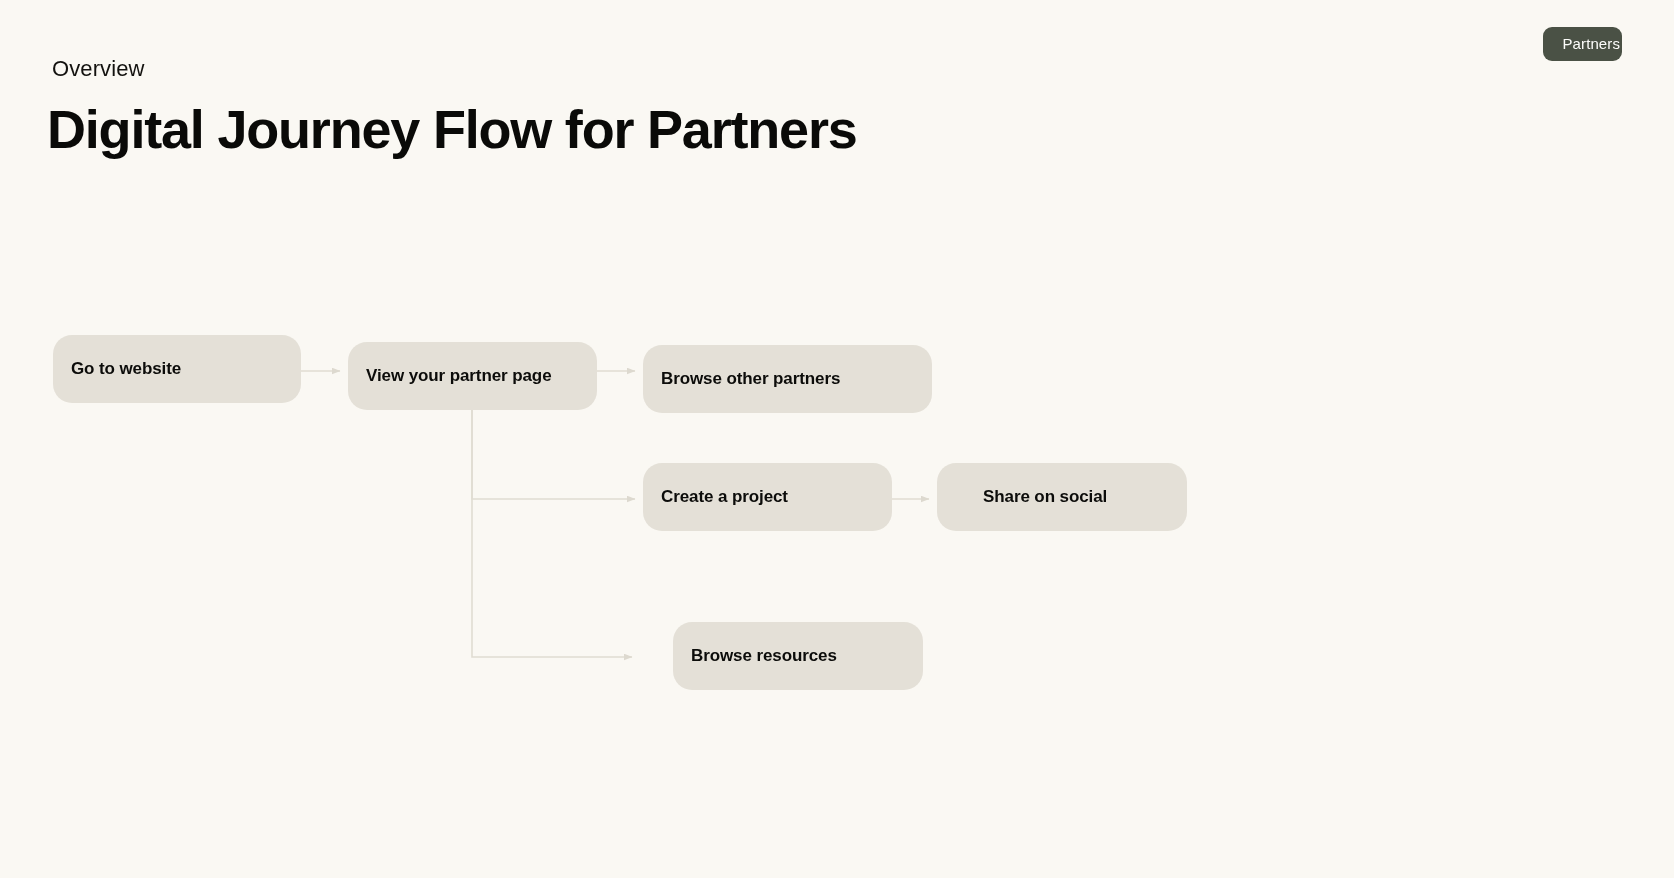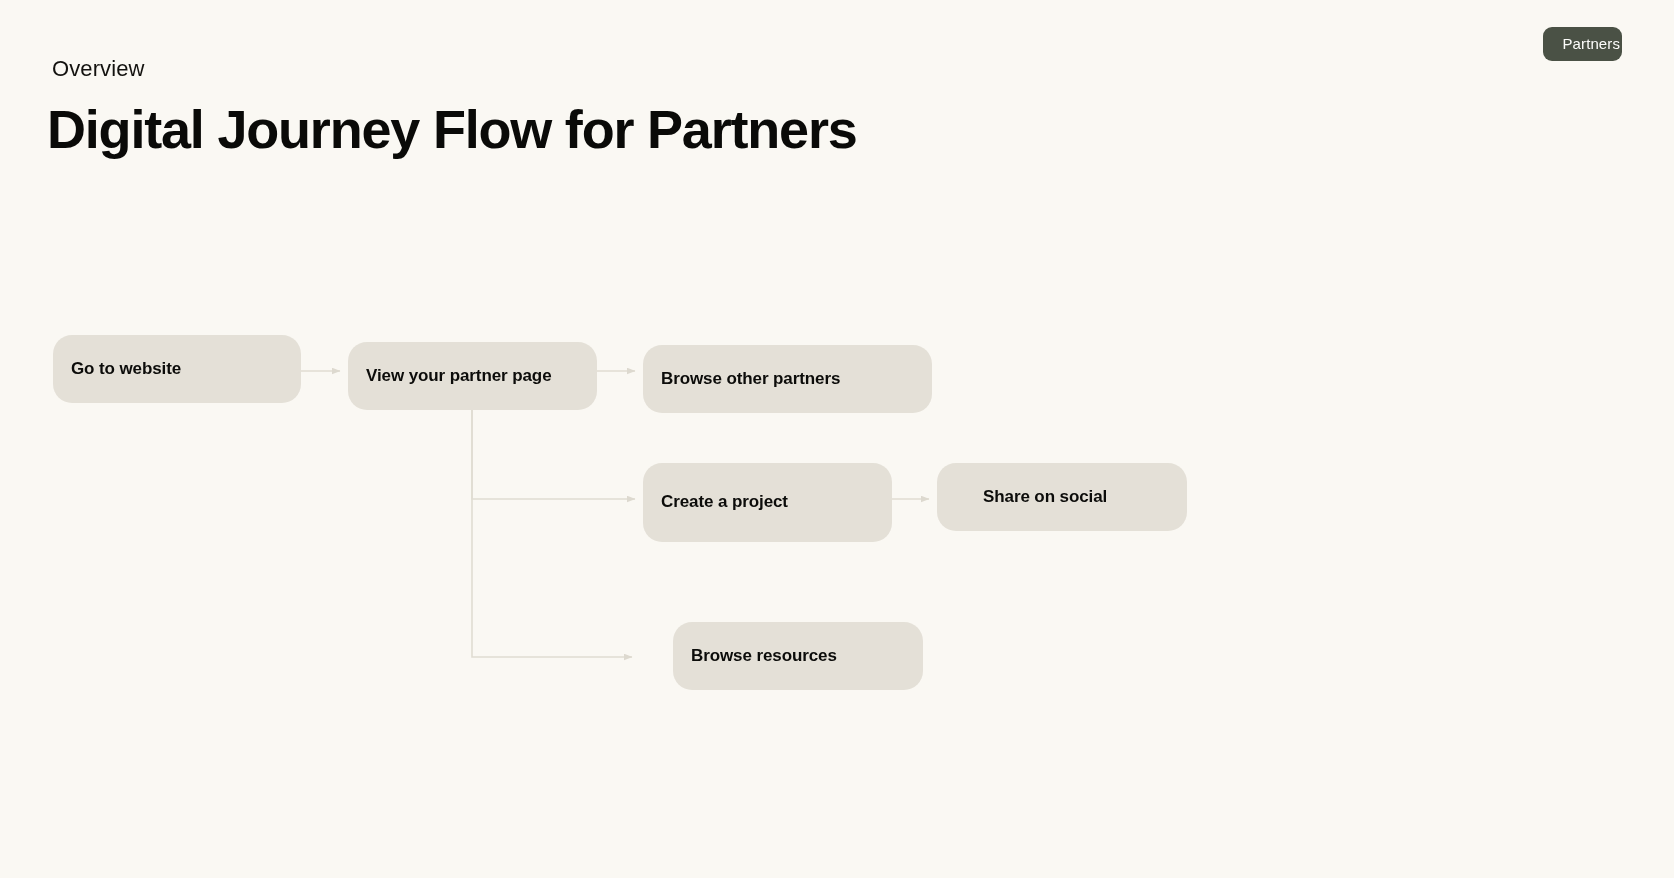--- a/index.html
+++ b/index.html
@@ -86,21 +86,21 @@
     color: #0c0c0a;
     letter-spacing: -0.1px;
     line-height: 1.2;
     white-space: nowrap;
   }
 
   
   #node-0 { left: 53px;  top: 335px; width: 248px; height: 68px; }
   #node-1 { left: 348px; top: 342px; width: 249px; height: 68px; }
   #node-2 { left: 643px; top: 345px; width: 289px; height: 68px; }
-  #node-3 { left: 643px; top: 463px; width: 249px; height: 79px; align-items: center; }
+  #node-3 { left: 643px; top: 463px; width: 249px; height: 68px; align-items: center; }
   #node-4 { left: 937px; top: 463px; width: 250px; height: 68px; padding-left: 46px; }
   #node-5 { left: 640px; top: 622px; width: 250px; height: 68px; margin-left: 33px; }
 </style>
 </head>
 <body>
 
 <div class="page-header">
   <div class="eyebrow">Overview</div>
   <h1 class="page-title">Digital Journey Flow for Partners</h1>
 </div>

